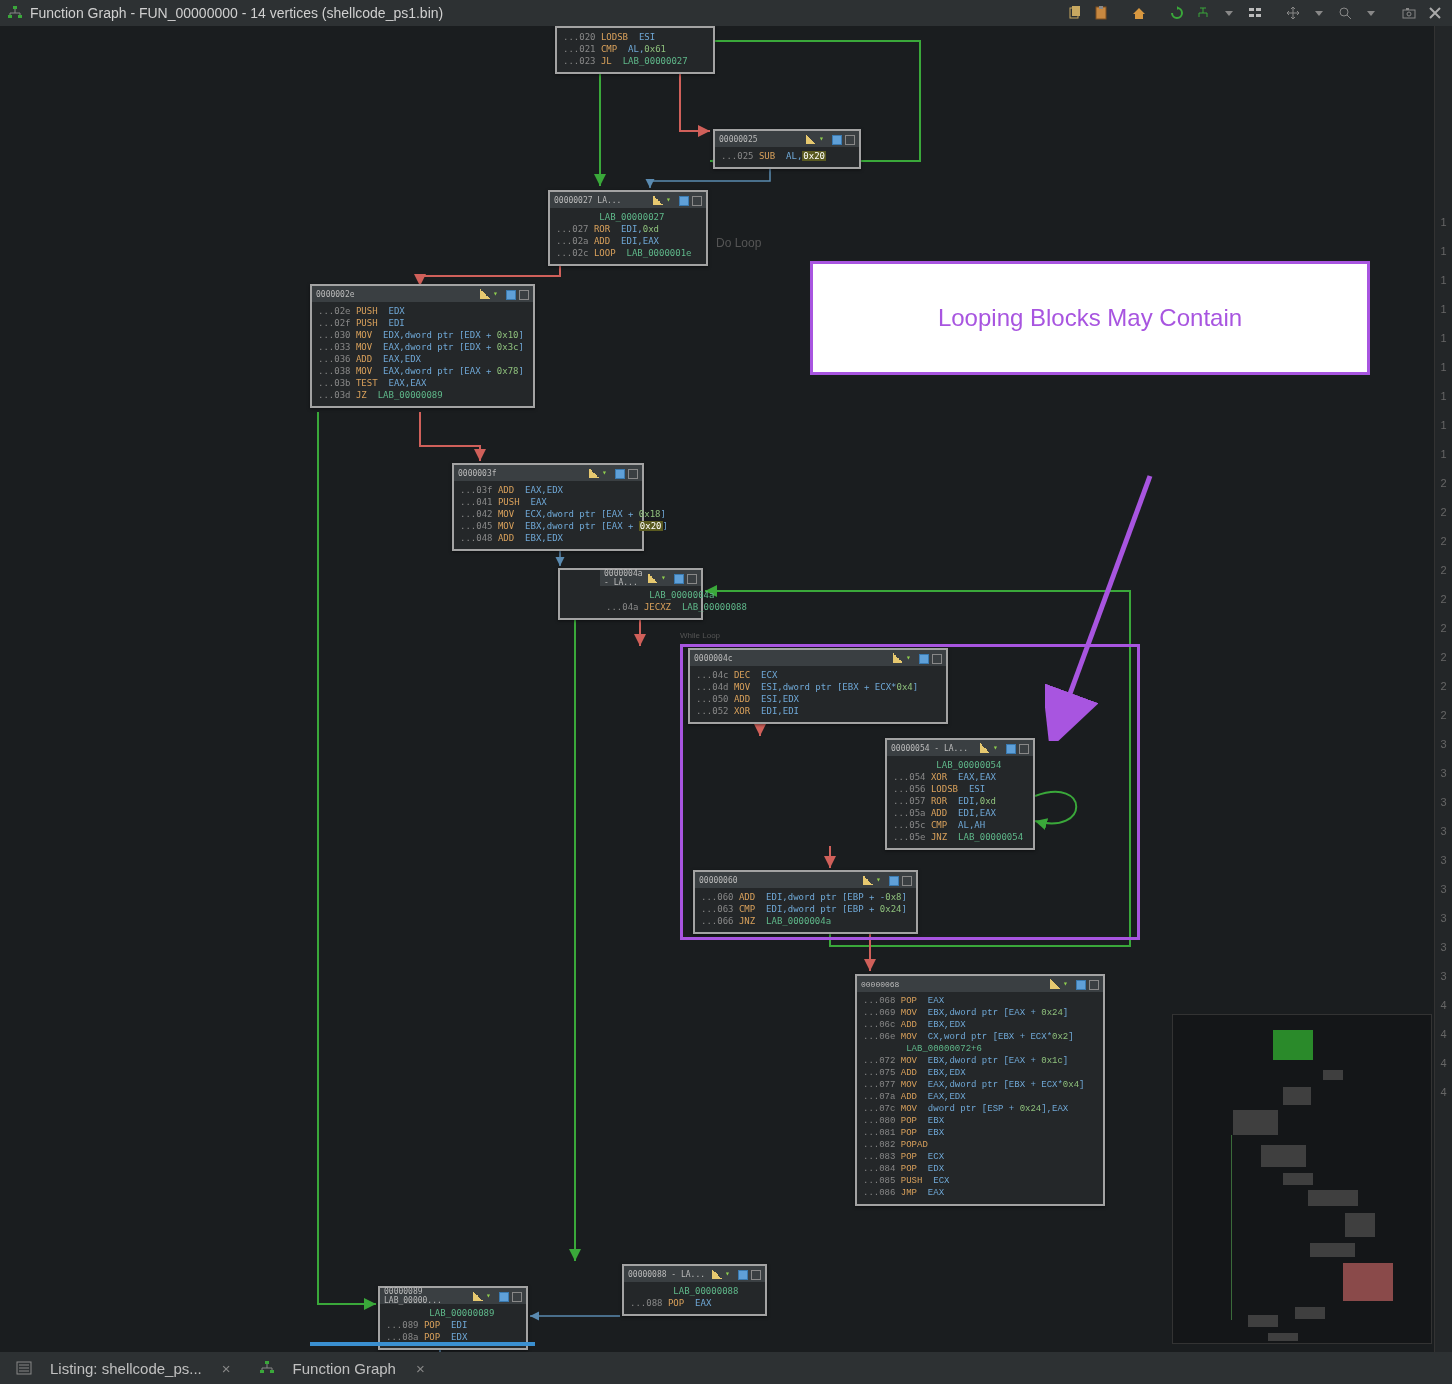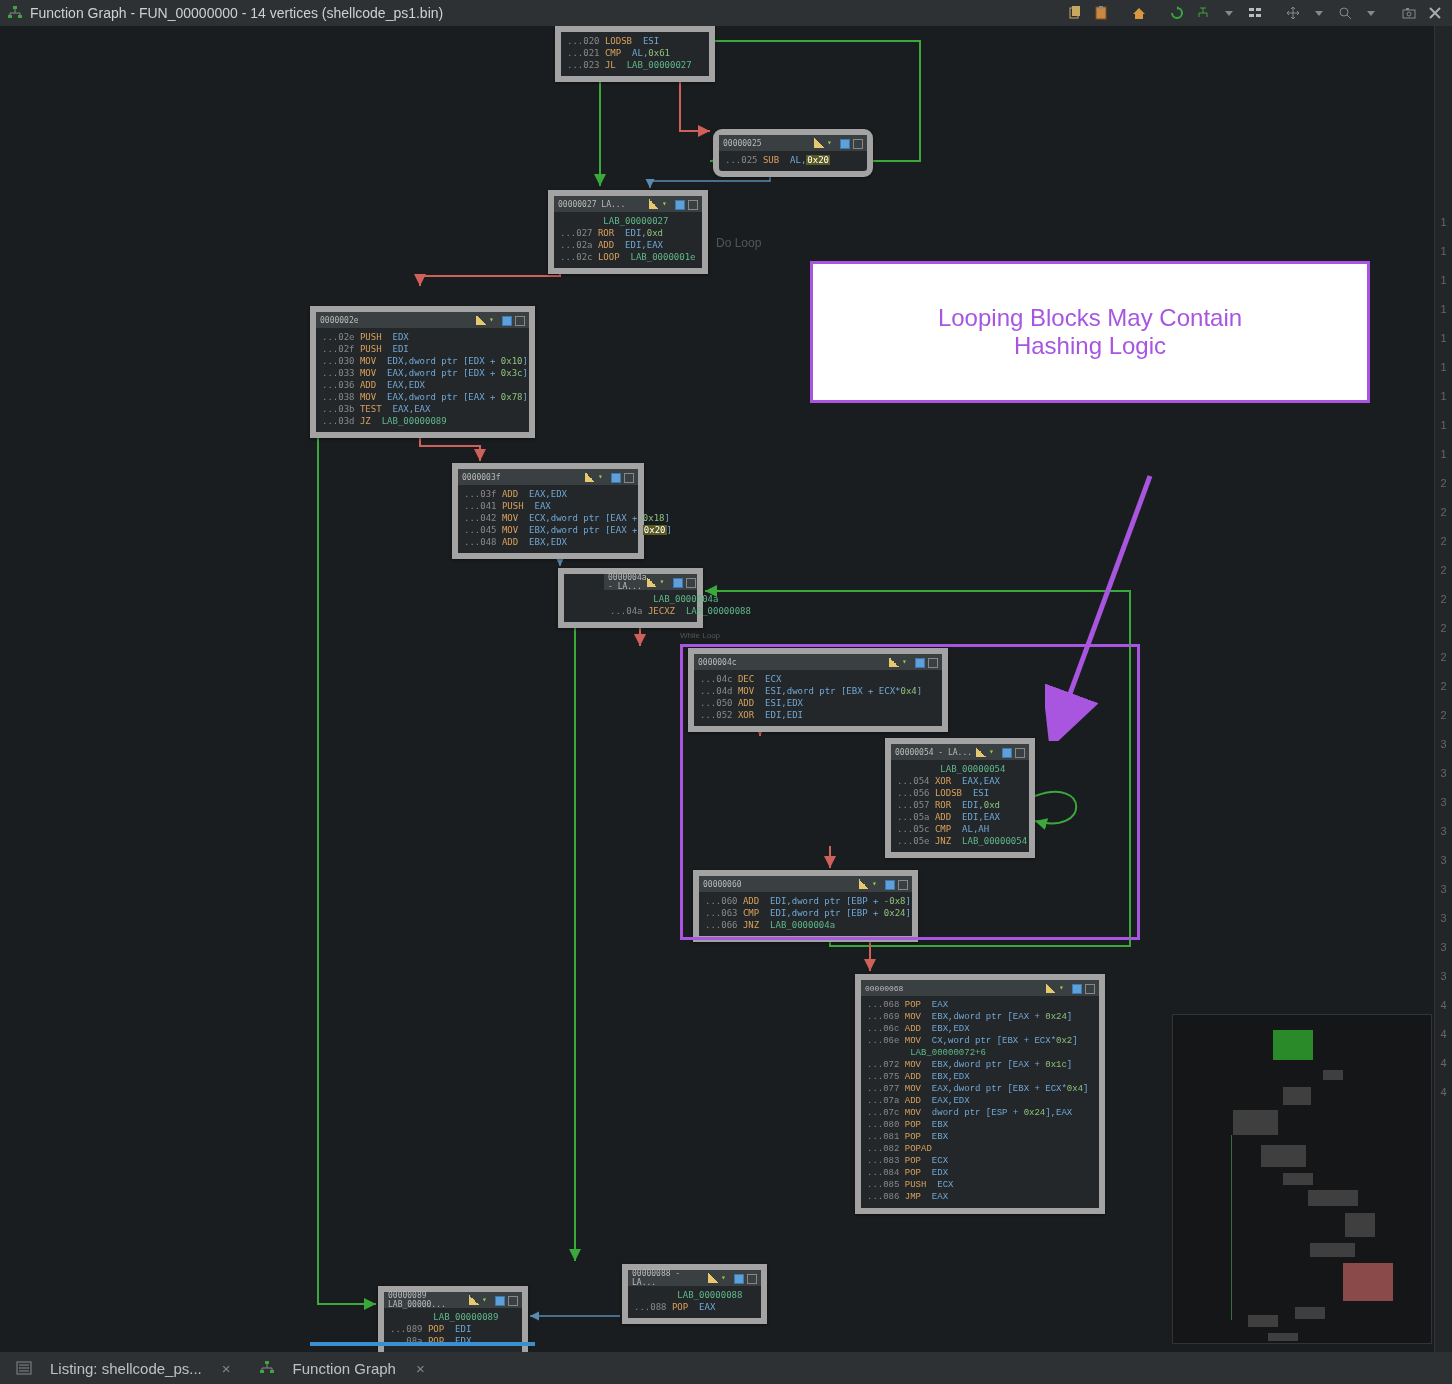--- a/index.html
+++ b/index.html
@@ -30,21 +30,21 @@
 .graph-canvas {
   position: absolute;
   top: 26px; left: 0; right: 0; bottom: 32px;
   background: #1a1d1f;
   overflow: hidden;
 }
 .edge-layer { position:absolute; top:0; left:0; width:100%; height:100%; pointer-events:none; }
 .block {
   position: absolute;
   background: #242729;
-  border: 6px solid #a3a3a3;
+  border: 2px solid #a3a3a3;
   font-family: Consolas, monospace;
   font-size: 9px;
   color: #888;
   box-shadow: 0 1px 3px rgba(0,0,0,0.5);
 }
 .block-header {
   background: #3a3f42;
   height: 16px;
   display: flex;
   align-items: center;
@@ -268,21 +268,21 @@
   </svg>
 
   <div class="block" style="left:555px; top:0px; width:160px;">
     <div class="block-body" id="body-b_top">
         <div class="row"><span class="addr-col">...020 </span><span class="mn">LODSB</span>  <span class="reg">ESI</span></div>
         <div class="row"><span class="addr-col">...021 </span><span class="mn">CMP</span>  <span class="reg">AL,</span><span class="num">0x61</span></div>
         <div class="row"><span class="addr-col">...023 </span><span class="mn">JL</span>  <span class="lab">LAB_00000027</span></div>
       </div>
   </div>
 
-  <div class="block" style="left:713px; top:103px; width:160px;border-radius:9px;">
+  <div class="block" style="left:713px; top:103px; width:148px;">
     <div class="block-header">
         <span class="addr">00000025</span>
         <span class="tools">
           <span class="pencil-ico"></span>
           <span class="drop-ico"></span>
           <span class="win-ico"></span>
           <span class="win-ico2"></span>
         </span>
       </div>
     <div class="block-body" id="body-b1">
@@ -302,21 +302,21 @@
       </div>
     <div class="block-body" id="body-b2">
         <div class="row">        <span class="lab">LAB_00000027</span></div>
         <div class="row"><span class="addr-col">...027 </span><span class="mn">ROR</span>  <span class="reg">EDI,</span><span class="num">0xd</span></div>
         <div class="row"><span class="addr-col">...02a </span><span class="mn">ADD</span>  <span class="reg">EDI,EAX</span></div>
         <div class="row"><span class="addr-col">...02c </span><span class="mn">LOOP</span>  <span class="lab">LAB_0000001e</span></div>
       </div>
   </div>
   <div style="position:absolute; left:716px; top:210px; font-size:12px; color:#555;">Do Loop</div>
 
-  <div class="block" style="left:310px; top:280px; width:225px;">
+  <div class="block" style="left:310px; top:258px; width:225px;">
     <div class="block-header">
         <span class="addr">0000002e</span>
         <span class="tools">
           <span class="pencil-ico"></span>
           <span class="drop-ico"></span>
           <span class="win-ico"></span>
           <span class="win-ico2"></span>
         </span>
       </div>
     <div class="block-body" id="body-b3">
@@ -484,21 +484,20 @@
         <div class="row">        <span class="lab">LAB_00000089</span></div>
         <div class="row"><span class="addr-col">...089 </span><span class="mn">POP</span>  <span class="reg">EDI</span></div>
         <div class="row"><span class="addr-col">...08a </span><span class="mn">POP</span>  <span class="reg">EDX</span></div>
       </div>
   </div>
 
   <div class="selected-bar" style="left:310px; width:225px; top:1316px; position:absolute;"></div>
 
   <div class="callout" style="left:810px; top:235px;">
     <div>Looping Blocks May Contain</div>
-    <div>Hashing Logic</div>
   </div>
 
   <div class="purple-box" style="left:680px; top:618px; width:460px; height:296px;"></div>
 
   <svg style="position:absolute; left:1045px; top:445px; width:120px; height:270px;">
     <defs>
         <marker id="parr" markerWidth="12" markerHeight="12" refX="6" refY="6" orient="auto">
           <path d="M0 0 L12 6 L0 12 Z" fill="#a855e0"></path>
         </marker>
       </defs>

